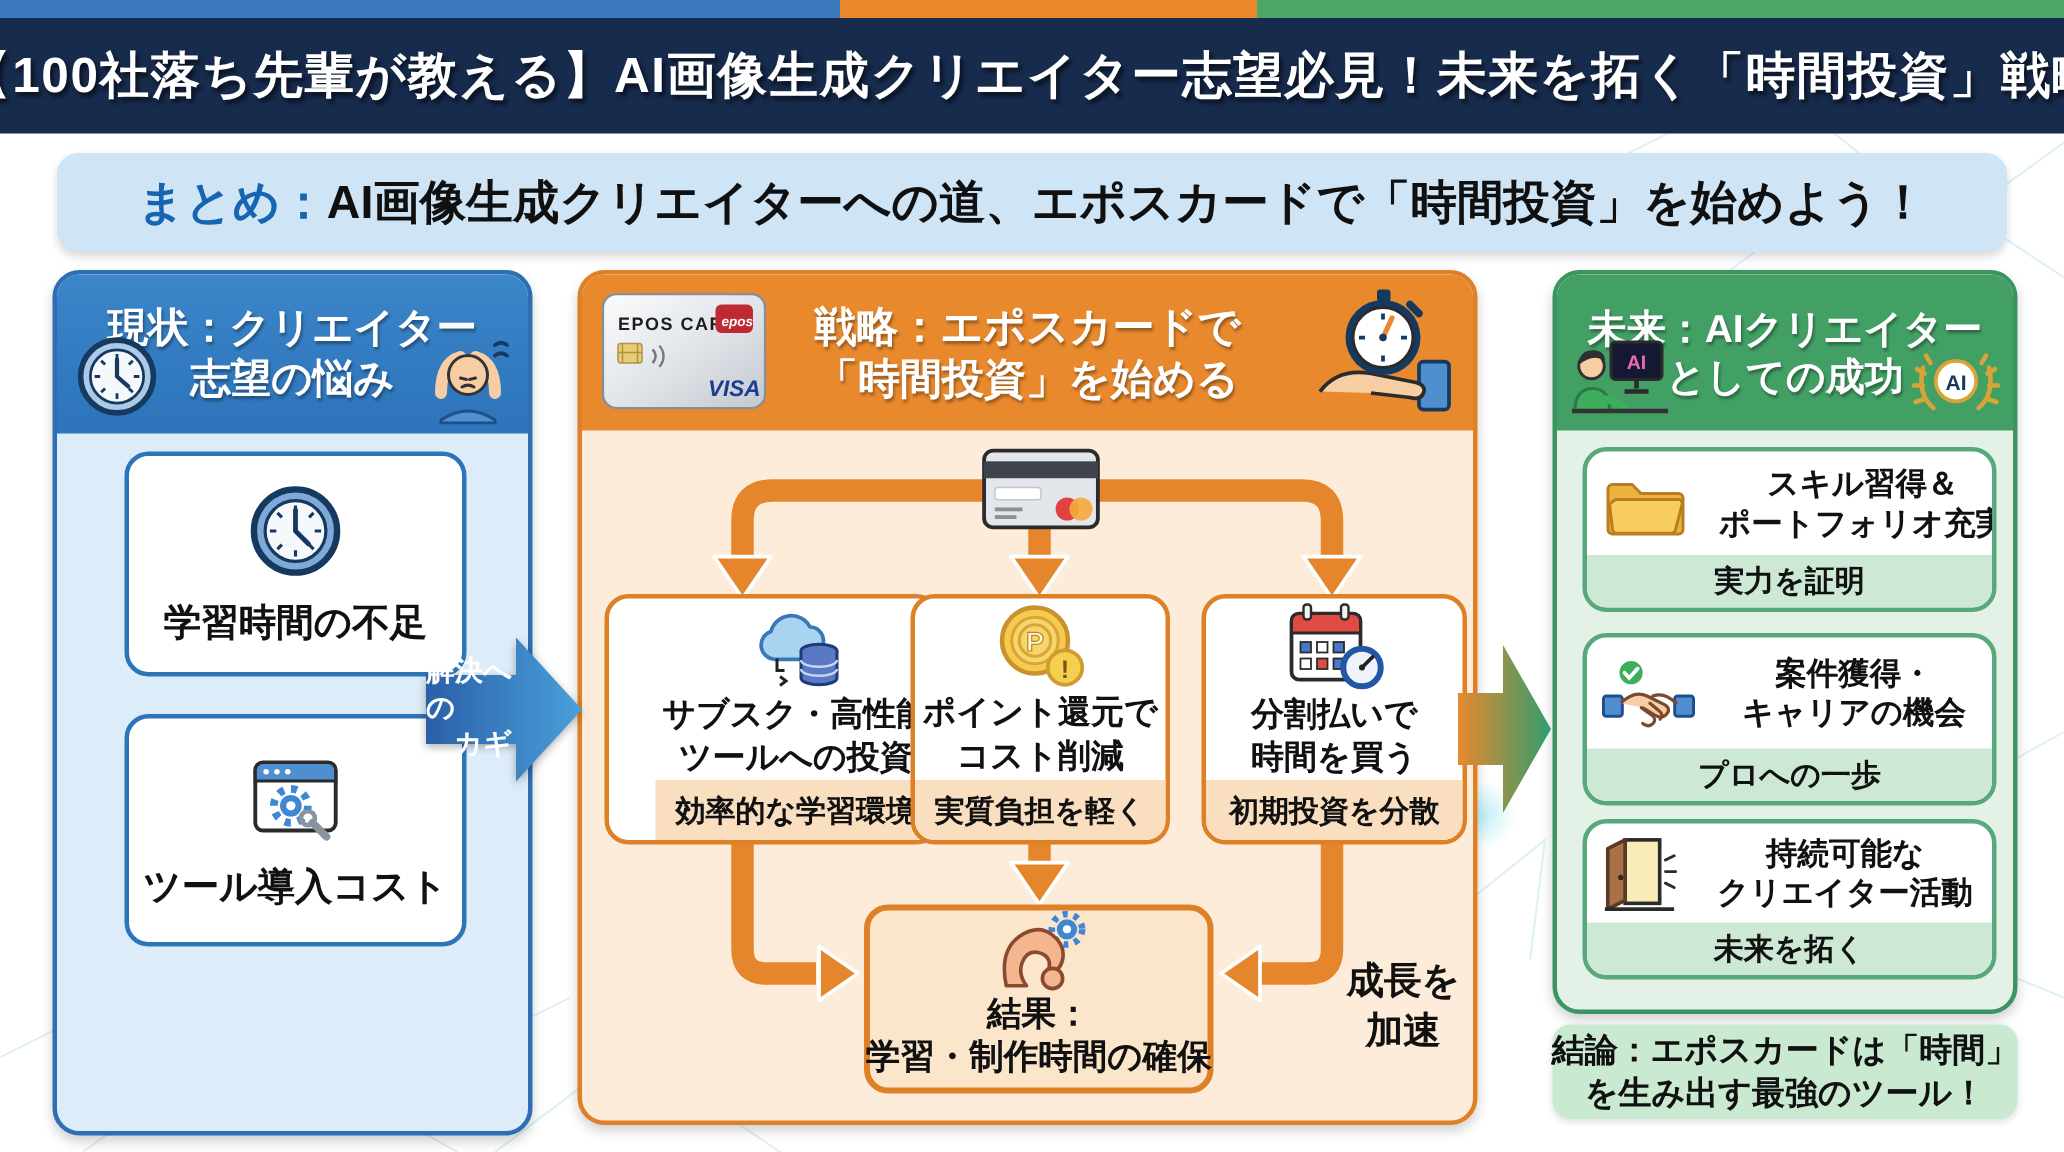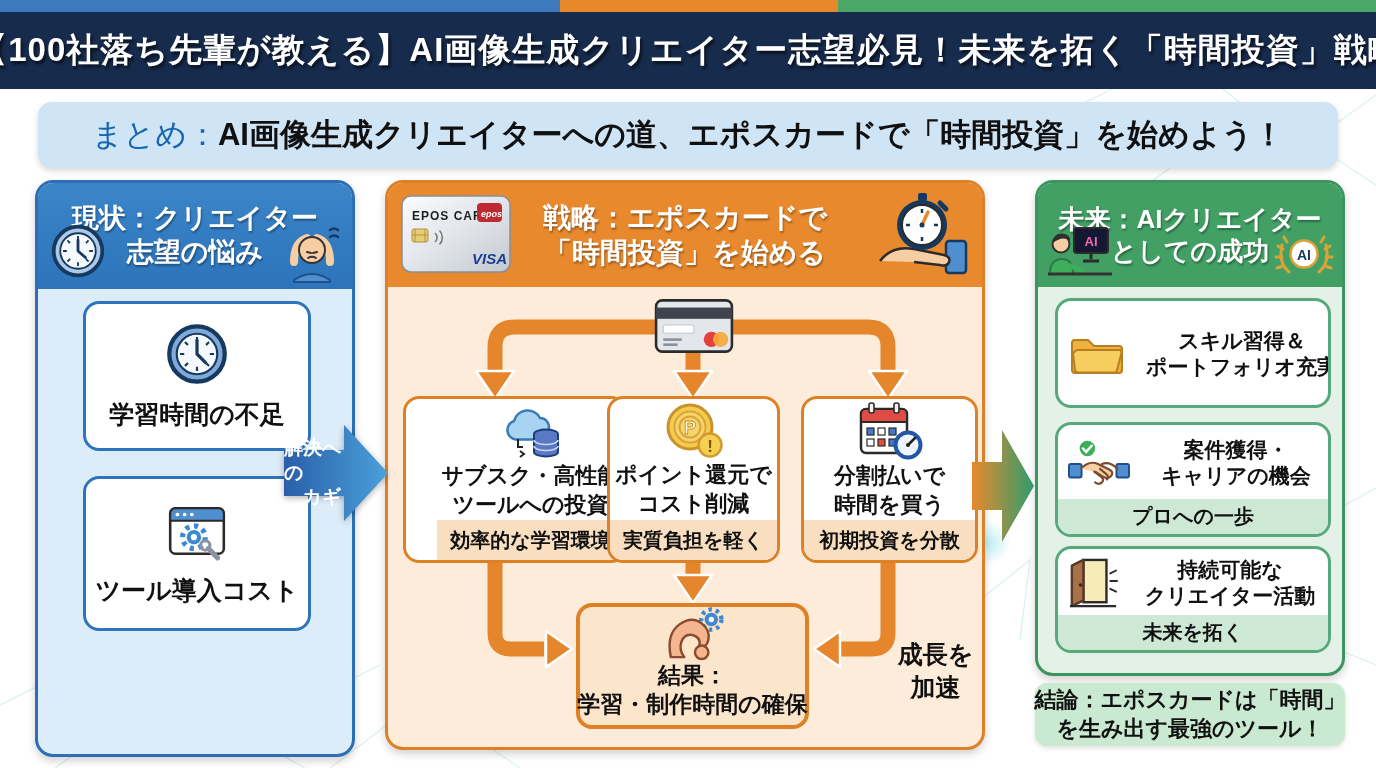--- a/index.html
+++ b/index.html
@@ -17,21 +17,21 @@
   .topstrip .seg-green{flex:1;background:#4aa768;}
   
   .banner{position:absolute;left:0;top:12px;width:1376px;height:77px;background:#172b4d;
           display:flex;align-items:center;justify-content:center;z-index:2;}
   .banner span{color:#fff;font-size:33px;font-weight:800;letter-spacing:1px;
                text-shadow:2px 3px 3px rgba(0,0,0,.6);white-space:nowrap;}
   
   .summary{position:absolute;left:38px;top:102px;width:1300px;height:66px;background:#cfe5f6;
            border-radius:14px;display:flex;align-items:center;justify-content:center;z-index:2;
            box-shadow:0 3px 6px rgba(0,0,0,.15);}
-  .summary .prefix{color:#1565b2;font-size:31px;font-weight:400;}
+  .summary .prefix{color:#1565b2;font-size:31px;font-weight:700;}
   .summary .rest{color:#101010;font-size:31px;font-weight:800;}
   
   .panel{position:absolute;border-radius:18px;overflow:hidden;z-index:2;
          box-shadow:0 4px 8px rgba(0,0,0,.18);}
   .phead{position:relative;width:100%;display:flex;flex-direction:column;
          align-items:center;justify-content:center;}
   .phead .hline{color:#fff;font-weight:800;text-shadow:1px 2px 2px rgba(0,0,0,.35);
                 line-height:1.25;white-space:nowrap;}
   
   .panel.left{left:35px;top:180px;width:320px;height:577px;background:#dcecf8;border:3px solid #2d6eb5;}
@@ -357,20 +357,21 @@
       <div class="rmain">
         <svg class="icon" width="58" height="48" viewBox="0 0 58 46">
           <path d="M4 12a3 3 0 0 1 3-3h13l6 6h25a3 3 0 0 1 3 3v21a3 3 0 0 1-3 3H7a3 3 0 0 1-3-3z" fill="#f0b23e" stroke="#b87f22" stroke-width="2"></path>
           <path d="M9 19h42a2.5 2.5 0 0 1 2.4 3.2l-4.4 17a3 3 0 0 1-3 2.3H10a3 3 0 0 1-3-2.5L5 22z" fill="#f8cd60" stroke="#b87f22" stroke-width="2"></path>
         </svg>
         <div class="rtitles">
           <div>スキル習得＆</div>
           <div>ポートフォリオ充実</div>
         </div>
       </div>
+      <div class="rfoot">実力を証明</div>
     </div>
 
     <div class="rbox" style="top:239px;height:115px;">
       <div class="rmain">
         <svg class="icon" width="62" height="52" viewBox="0 0 64 50">
           <circle cx="20" cy="10" r="9" fill="#3fae5c" stroke="#fff" stroke-width="2"></circle>
           <path d="M15.5 10l3.2 3.6 5.8-6.4" stroke="#fff" stroke-width="2.6" fill="none" stroke-linecap="round"></path>
           <rect x="1" y="26" width="13" height="14" rx="2" fill="#4f8fd0" stroke="#1d4f8a" stroke-width="2"></rect>
           <rect x="50" y="26" width="13" height="14" rx="2" fill="#4f8fd0" stroke="#1d4f8a" stroke-width="2"></rect>
           <path d="M13 31q9-9 18-5l12 6q5 3 1 7q-3 3-8 0l-8-5" fill="#f7cda4" stroke="#7a4a2e" stroke-width="2.2" stroke-linejoin="round"></path>

